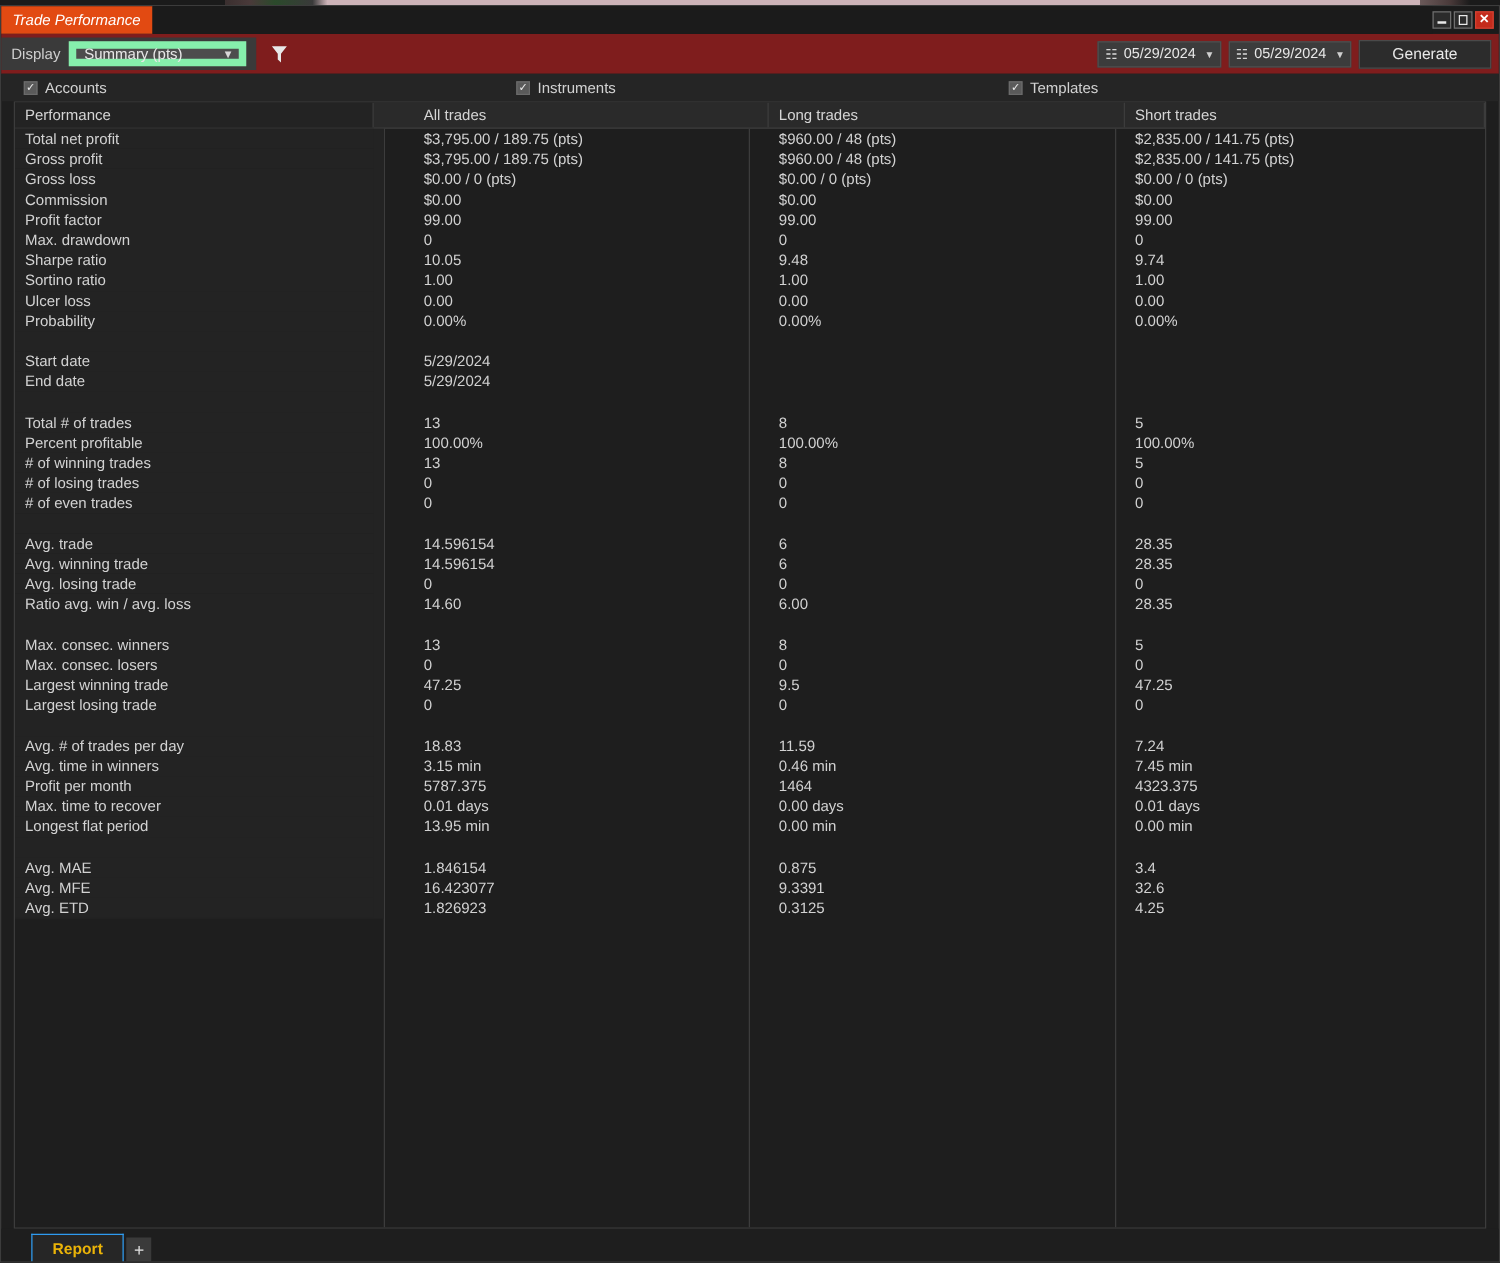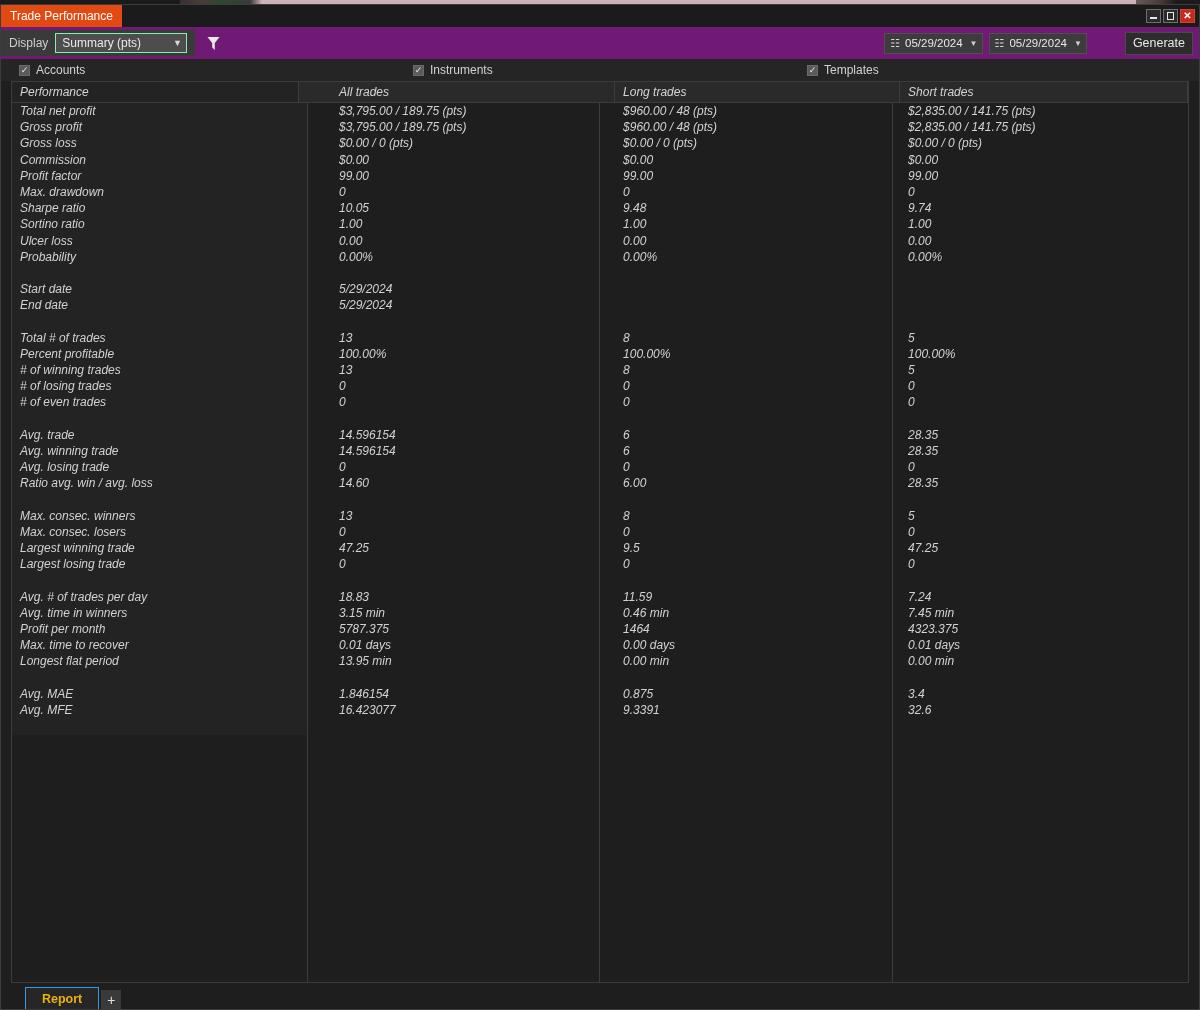--- a/index.html
+++ b/index.html
@@ -26,21 +26,21 @@
     display: flex; flex-direction: column;
   }
   
   .titlebar {
     height: 22px; background: #1b1b1b;
     display: flex; align-items: stretch; position: relative; flex: 0 0 auto;
   }
   .title-tab {
     background: #e24a12; color: #ffffff;
     font-size: 12px; line-height: 22px;
-    padding: 0 9px 0 9px; white-space: nowrap;
+    padding: 0 9px 0 9px; white-space: nowrap; font-style: italic;
   }
   .titlebar-fill { flex: 1 1 auto; background: #1b1b1b; }
   .win-btns { display: flex; align-items: center; gap: 2px; padding-right: 4px; }
   .win-btn {
     width: 15px; height: 14px; border: 1px solid #6e6e6e;
     background: #2b2b2b; position: relative;
   }
   .win-btn .glyph {
     position: absolute; inset: 0; display: flex;
     align-items: center; justify-content: center;
@@ -52,70 +52,70 @@
   }
   .win-btn.max .box {
     position: absolute; left: 3px; right: 3px; top: 2px; bottom: 2px;
     border: 1px solid #e8e8e8;
   }
   .win-btn.close { background: #c42b1c; border-color: #d14233; }
   .win-btn.close .glyph { color: #ffffff; font-size: 10px; font-weight: bold; }
 
   
   .toolbar {
-    height: 32px; background: #701a75; display: flex;
+    height: 32px; background: #7f1d1d; display: flex;
     align-items: center; justify-content: space-between;
     padding: 0 6px 0 0; flex: 0 0 auto;
   }
   .toolbar-left { display: flex; align-items: center; gap: 8px; }
   .display-group {
     display: flex; align-items: center; gap: 7px;
     background: #3a3a3a; height: 26px; padding: 0 8px 0 8px;
   }
   .display-label { color: #cfcfcf; font-size: 12px; }
   .combo {
-    background: #4d4d4d; border: 1px solid #86efac;
+    background: #4d4d4d; border: 6px solid #86efac;
     height: 20px; min-width: 110px; display: flex; align-items: center;
     justify-content: space-between; padding: 0 4px 0 6px;
     color: #e8e8e8; font-size: 12px; gap: 24px;
   }
   .combo .chev { font-size: 9px; color: #d8d8d8; margin-left: 8px; }
   .funnel-icon { margin-left: 4px; display: flex; align-items: center; }
   .toolbar-right { display: flex; align-items: center; gap: 6px; }
   .datebox {
     background: #3c3c3c; border: 1px solid #4f4f4f;
     height: 21px; display: flex; align-items: center; gap: 5px;
     padding: 0 4px 0 5px; color: #e8e8e8; font-size: 11.5px;
   }
   .datebox .cal { color: #d6d6d6; font-size: 11px; }
   .datebox .chev { font-size: 8px; color: #cfcfcf; margin-left: 2px; }
   .generate-btn {
     background: #2c2c2c; border: 1px solid #4a4a4a;
-    height: 23px; padding: 0 7px; color: #e8e8e8;
-    font-size: 12.5px; display: flex; align-items: center; margin-left: 32px;
+    height: 23px; padding: 0 26px; color: #e8e8e8;
+    font-size: 12.5px; display: flex; align-items: center;
   }
 
   
   .checkrow {
     height: 22px; background: #252525; display: flex;
     align-items: center; position: relative; flex: 0 0 auto;
   }
   .chk-item { display: flex; align-items: center; gap: 6px; position: absolute; }
   .chk-box {
     width: 11px; height: 11px; background: #5a5a5a; border: 1px solid #6a6a6a;
     display: flex; align-items: center; justify-content: center;
   }
   .chk-box .tick { color: #e8e8e8; font-size: 9px; line-height: 1; }
   .chk-label { color: #d2d2d2; font-size: 12px; }
 
   
   .grid-wrap {
     flex: 1 1 auto; margin: 0 10px 0 10px;
     border: 1px solid #3c3c3c; background: #1e1e1e;
-    display: flex; flex-direction: column; overflow: hidden; font-style: italic;
+    display: flex; flex-direction: column; overflow: hidden;
   }
   .grid-head {
     display: flex; height: 21px; background: #2a2a2a;
     border-bottom: 1px solid #3c3c3c; flex: 0 0 auto;
   }
   .grid-head .hcell {
     color: #d5d5d5; font-size: 12px; display: flex; align-items: center;
     padding-left: 8px; border-right: 1px solid #3c3c3c; height: 100%;
   }
   .grid-body { flex: 1 1 auto; position: relative; display: flex; }
@@ -464,20 +464,26 @@
             <div class="cell c-all">1.846154</div>
             <div class="cell c-long">0.875</div>
             <div class="cell c-short">3.4</div>
           </div>
           <div class="row">
             <div class="cell c-label">Avg. MFE</div>
             <div class="cell c-all">16.423077</div>
             <div class="cell c-long">9.3391</div>
             <div class="cell c-short">32.6</div>
           </div>
+          <div class="row">
+            <div class="cell c-label">Avg. ETD</div>
+            <div class="cell c-all">1.826923</div>
+            <div class="cell c-long">0.3125</div>
+            <div class="cell c-short">4.25</div>
+          </div>
         </div>
     </div>
   </div>
 
   <div class="tabbar">
     <div class="tab">Report</div>
     <div class="tab-add">+</div>
   </div>
 
 </div>

